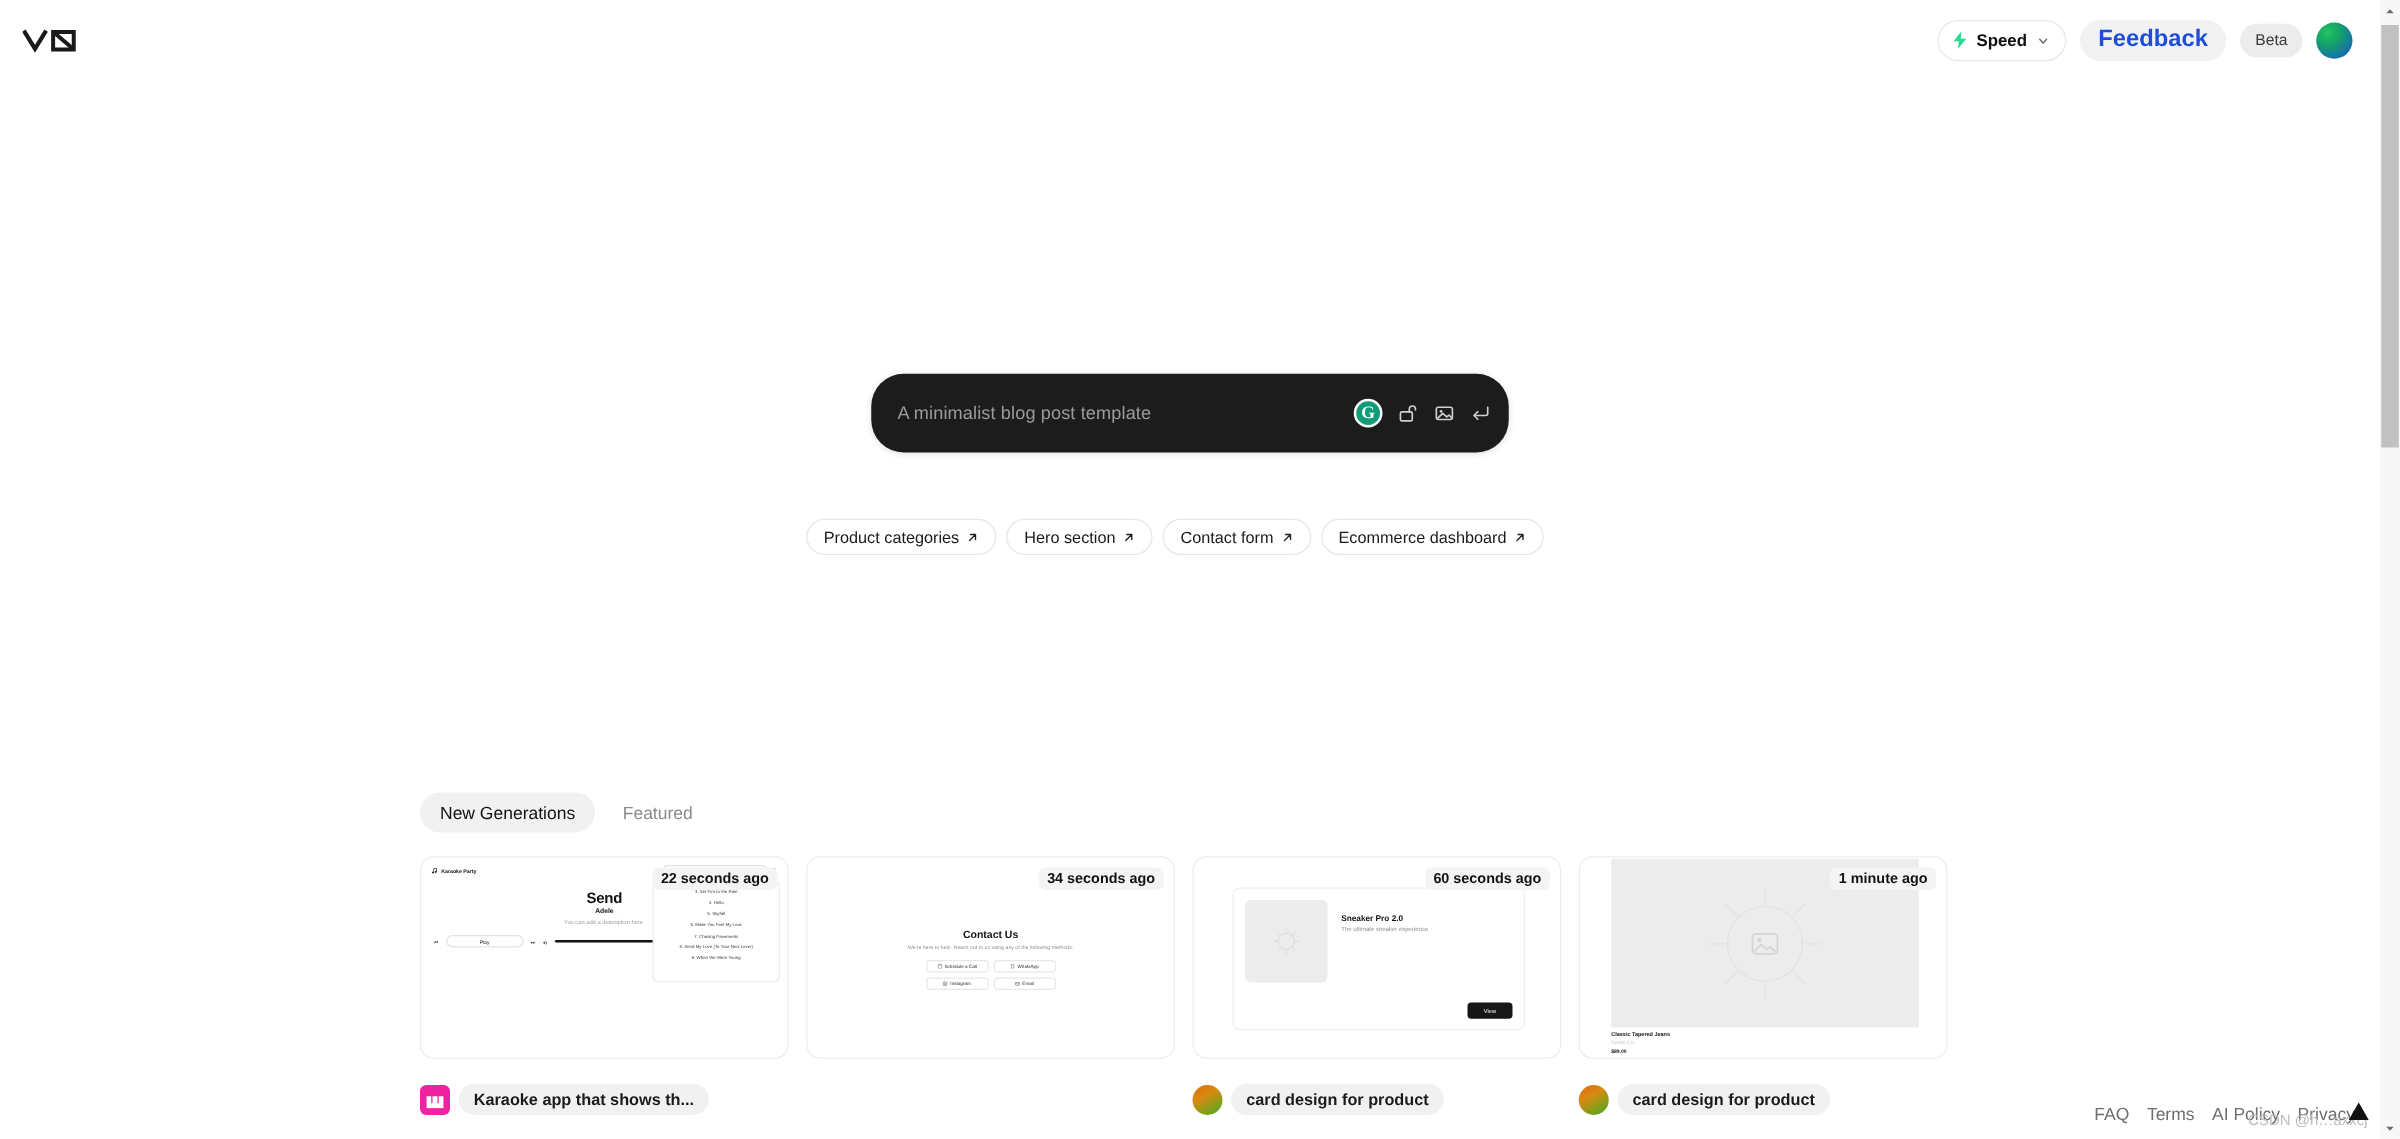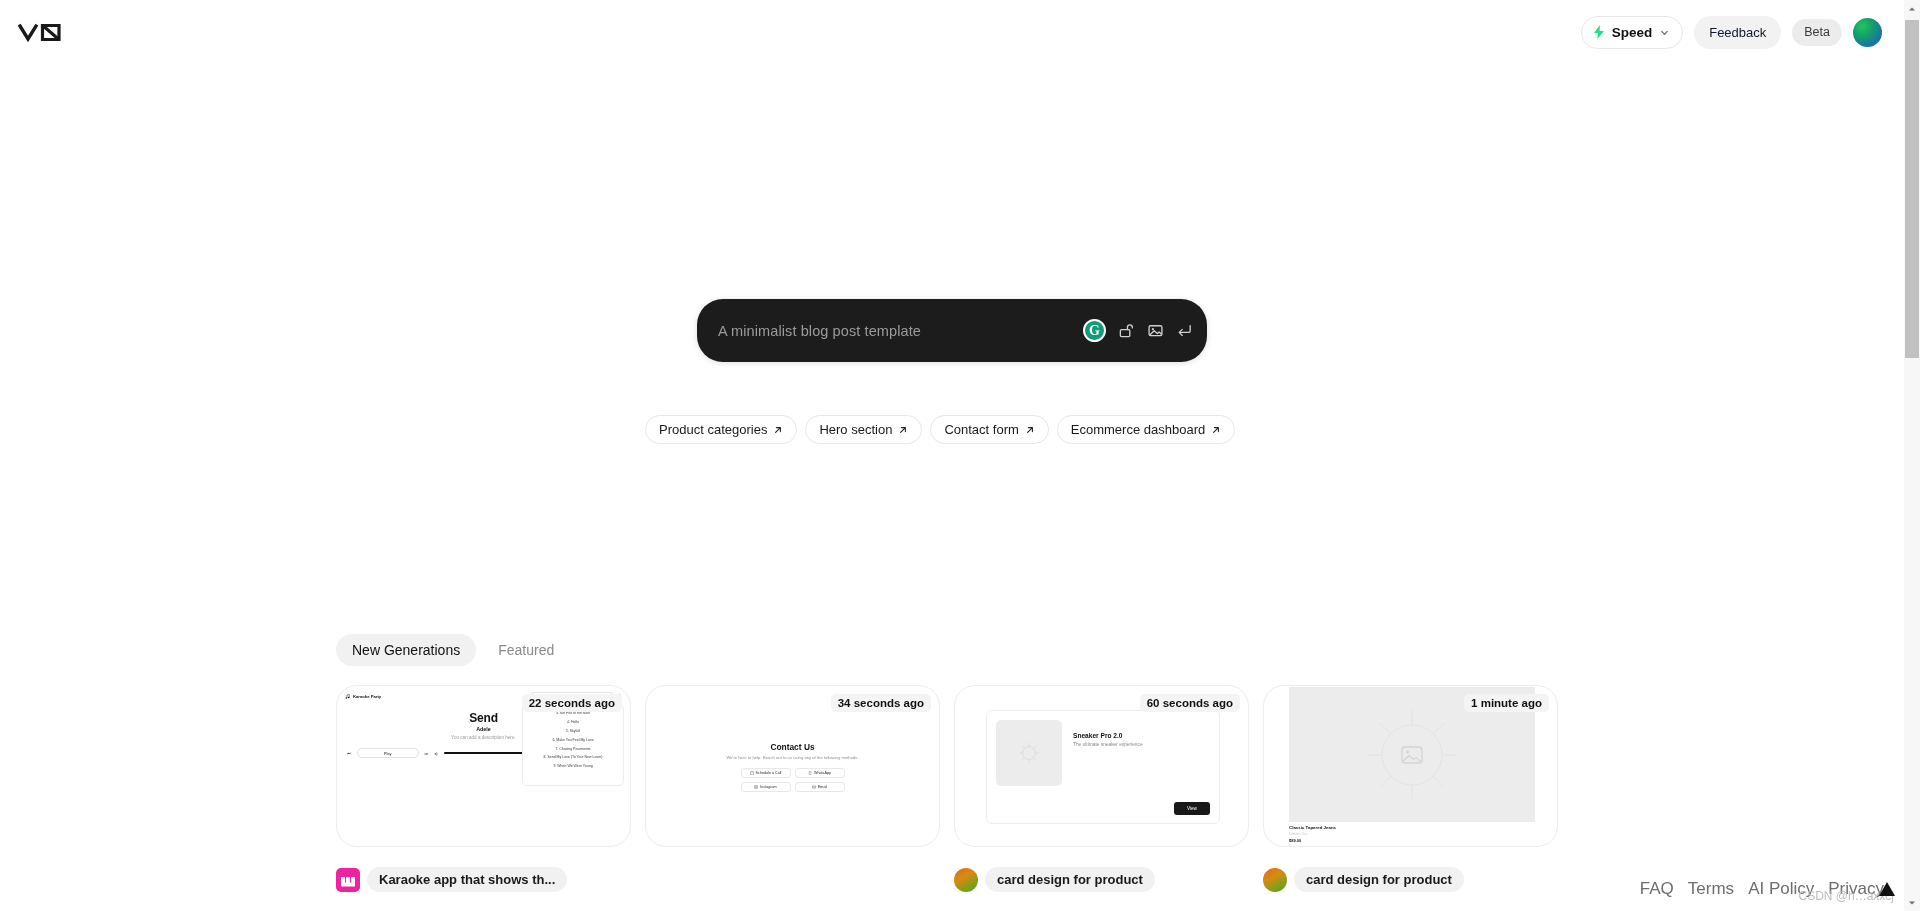--- a/index.html
+++ b/index.html
@@ -26,21 +26,21 @@
     border: 1px solid #e7e7e7; border-radius: 17px;
     background: #fff; cursor: pointer;
   }
   .speed-btn .lbl { font-size: 13.5px; font-weight: 600; color: #111; }
   .bolt { width: 12px; height: 14px; display: block; }
   .chev { width: 11px; height: 11px; display: block; color: #6b6b6b; }
 
   .feedback-btn {
     height: 33px; padding: 0 15px; display: flex; align-items: center;
     border: none; border-radius: 17px; background: #f2f2f2;
-    font-size: 13px; font-weight: 400; color: #0f172a; cursor: pointer;
+    font-size: 19px; font-weight: 700; color: #1d4ed8; cursor: pointer;
     font-family: inherit;
   }
   .beta-badge {
     height: 27px; padding: 0 12px; display: flex; align-items: center;
     border-radius: 14px; background: #ececec;
     font-size: 12.5px; font-weight: 500; color: #3b3b3b;
   }
   .avatar-hdr {
     width: 29px; height: 29px; border-radius: 50%;
     background: radial-gradient(circle at 32% 28%, #22c55e 0%, #14a06a 35%, #1752d8 100%);
@@ -98,21 +98,21 @@
   .tab.active { background: #f1f1f1; color: #111; font-weight: 500; }
 
   
   .gallery {
     position: absolute; left: 336px; top: 685px;
     display: flex; gap: 14px;
   }
   .gcard { width: 295px; }
   .gthumb {
     position: relative; width: 295px; height: 162px;
-    background: #fff; border: 1px solid #ededed; border-radius: 21px;
+    background: #fff; border: 1px solid #ededed; border-radius: 11px;
     overflow: hidden; cursor: pointer;
   }
   .time-badge {
     position: absolute; top: 8px; right: 8px; z-index: 5;
     background: #f4f4f4; color: #121212;
     font-size: 11.5px; font-weight: 600;
     padding: 3px 7px; border-radius: 5px; white-space: nowrap;
   }
   .gmeta { display: flex; align-items: center; gap: 7px; margin-top: 20px; font-weight: bold; }
   .gav { width: 24px; height: 24px; border-radius: 50%; flex: none; }
@@ -202,21 +202,21 @@
   .j-burst { width:100px; height:100px; opacity:.45; display:block; }
   .j-name { position:absolute; left:25px; top:139px; font-size:4.4px; font-weight:700; color:#111; }
   .j-brand { position:absolute; left:25px; top:145px; font-size:4px; color:#c6c6c6; }
   .j-price { position:absolute; left:25px; top:152px; font-size:4px; font-weight:700; color:#111; }
 
   
   .footer {
     position: absolute; right: 36px; bottom: 12px;
     display: flex; align-items: center; gap: 14px;
   }
-  .flink { font-size: 17px; color: #6e6e6e; cursor: pointer; text-decoration: none; margin-top: 17px; }
+  .flink { font-size: 14px; color: #6e6e6e; cursor: pointer; text-decoration: none; margin-top: 17px; }
   .vercel-mark {
     position:absolute; right:24px; bottom:14px; width:18px; height:16px; display:block;
   }
   .watermark {
     position:absolute; right:26px; bottom:8px;
     font-size:12px; color:#bdbdbd; white-space:nowrap;
     font-family:"Liberation Sans", sans-serif; pointer-events:none;
   }
 
   

